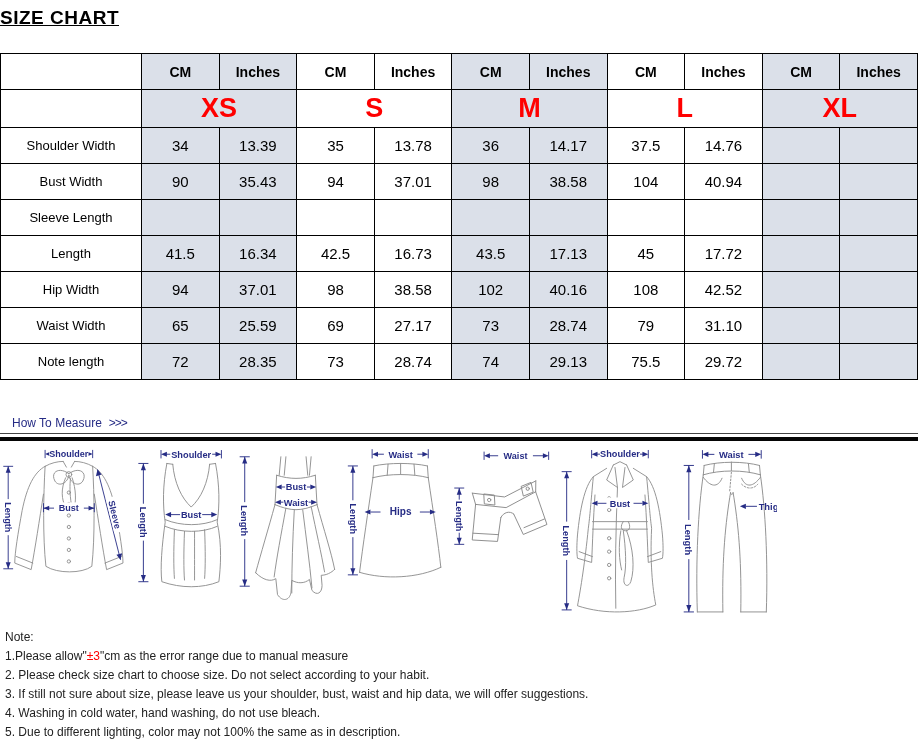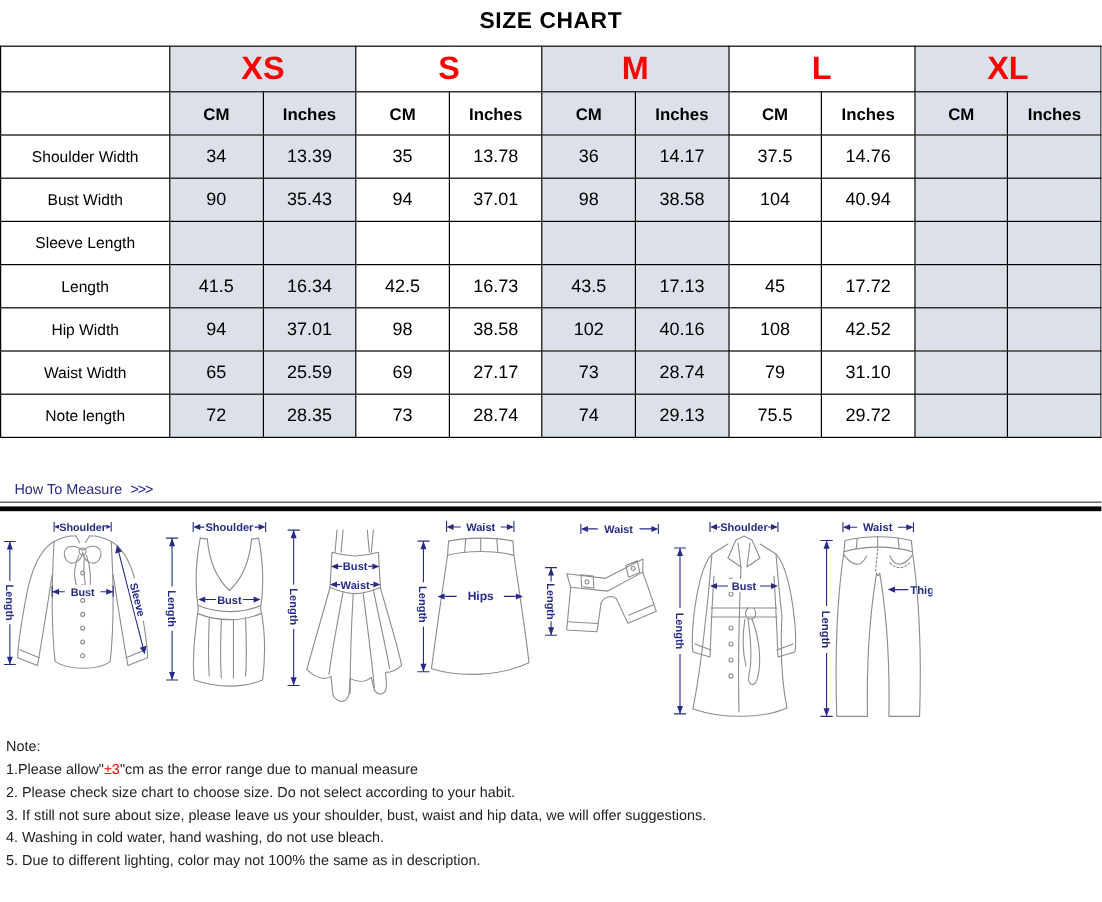--- a/index.html
+++ b/index.html
@@ -3,21 +3,21 @@
 <meta charset="utf-8">
 <style>
   :root{
     --red:#ff0000;
     --navy:#262c85;
     --shade:#dbe0e9;
     --ink:#1a1a1a;
   }
   html,body{margin:0;padding:0;background:#fff;}
   body{width:918px;height:752px;overflow:hidden;font-family:"Liberation Sans",sans-serif;color:var(--ink);}
-  .title{margin:7px 0 9px;text-align:center;font-size:19px;font-weight:bold;letter-spacing:.5px;color:#000;}
+  .title{margin:7px 0 24px;font-size:19px;font-weight:bold;letter-spacing:.5px;color:#000;text-decoration:underline;}
   table{border-collapse:collapse;table-layout:fixed;width:918px;}
   col.labelcol{width:141px;}
   th,td{border:1px solid #000;text-align:center;vertical-align:middle;padding:0;overflow:hidden;white-space:nowrap;}
   th.corner{background:#fff;}
   th.size{height:37px;font-size:27px;font-weight:bold;color:var(--red);}
   th.unit{height:35px;font-size:14px;font-weight:bold;color:#000;}
   td.rowlabel{height:35px;font-size:13px;color:#000;}
   td.val{font-size:15px;color:#000;}
   .shade{background:var(--shade);}
   .measure{margin:36px 0 0 12px;font-size:12px;font-weight:normal;color:var(--navy);}
@@ -41,38 +41,38 @@
   <div class="title">SIZE CHART</div>
 
   <table>
     <colgroup>
         <col class="labelcol">
         <col span="10">
       </colgroup>
     <thead>
       <tr>
         <th class="corner"></th>
-      <th colspan="2" class="size shade">XS</th>
-          <th colspan="2" class="size">S</th>
-          <th colspan="2" class="size shade">M</th>
-          <th colspan="2" class="size">L</th>
-          <th colspan="2" class="size shade">XL</th>
-        </tr>
-      <tr>
-        <th class="corner"></th>
       <th class="unit shade">CM</th>
           <th class="unit shade">Inches</th>
           <th class="unit">CM</th>
           <th class="unit">Inches</th>
           <th class="unit shade">CM</th>
           <th class="unit shade">Inches</th>
           <th class="unit">CM</th>
           <th class="unit">Inches</th>
           <th class="unit shade">CM</th>
           <th class="unit shade">Inches</th>
+        </tr>
+      <tr>
+        <th class="corner"></th>
+      <th colspan="2" class="size shade">XS</th>
+          <th colspan="2" class="size">S</th>
+          <th colspan="2" class="size shade">M</th>
+          <th colspan="2" class="size">L</th>
+          <th colspan="2" class="size shade">XL</th>
         </tr>
     </thead>
     <tbody>
         <tr>
           <td class="rowlabel">Shoulder Width</td>
           <td class="val shade">34</td>
           <td class="val shade">13.39</td>
           <td class="val">35</td>
           <td class="val">13.78</td>
           <td class="val shade">36</td>

